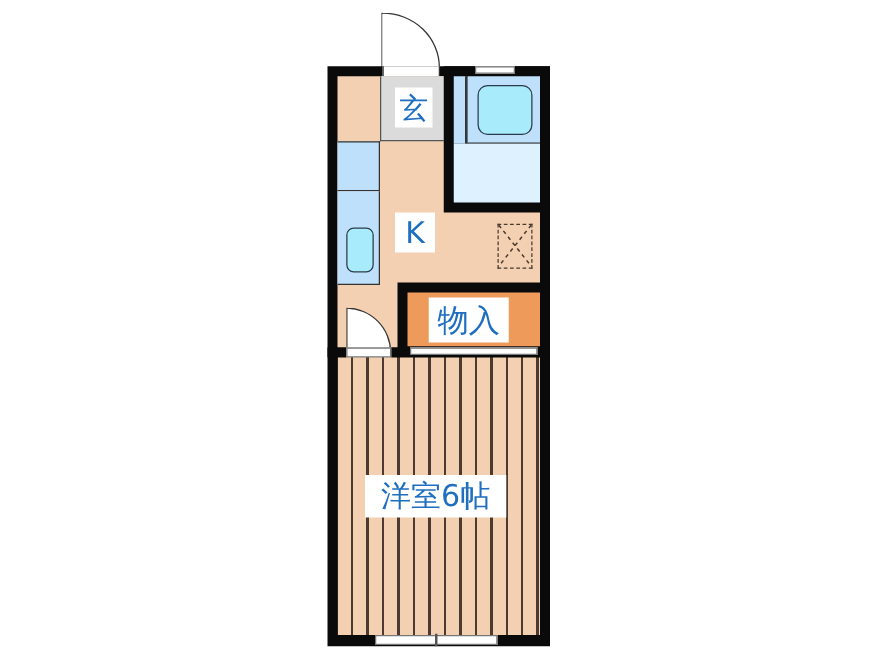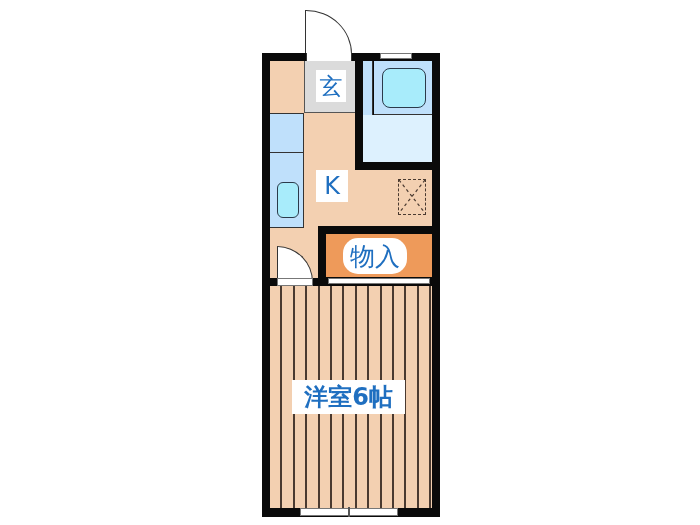--- a/index.html
+++ b/index.html
@@ -47,27 +47,27 @@
 
   <div class="abs" style="left:398px;top:179px;width:28px;height:36px;border:1.5px dashed #4a3a30;">
     <svg width="26" height="33" style="position:absolute;left:0;top:0;">
       <line x1="0" y1="0" x2="26" y2="33" stroke="#4a3a30" stroke-width="1.2" stroke-dasharray="3,3"></line>
       <line x1="26" y1="0" x2="0" y2="33" stroke="#4a3a30" stroke-width="1.2" stroke-dasharray="3,3"></line>
     </svg>
   </div>
 
   <div class="abs wall" style="left:318px;top:226px;width:122px;height:60px;"></div>
   <div class="abs storage" style="left:326px;top:234px;width:106px;height:43px;"></div>
-  <div class="abs label" style="left:343px;top:238px;width:64px;height:36px;font-size:25px;border-radius:15px;">物入</div>
+  <div class="abs label" style="left:343px;top:238px;width:64px;height:36px;font-size:25px;">物入</div>
   <div class="abs window" style="left:328px;top:278px;width:102px;height:6px;"></div>
 
   <div class="abs" style="left:277px;top:246px;width:36px;height:36px;background:#fff;border-top:1.5px solid #333;border-right:1.5px solid #333;border-left:1.5px solid #333;border-top-right-radius:36px 36px;"></div>
   <div class="abs wall" style="left:262px;top:278px;width:178px;height:8px;"></div>
   <div class="abs" style="left:277px;top:278px;width:36px;height:8px;background:#fff;border:1px solid #777;"></div>
   <div class="abs window" style="left:328px;top:278px;width:102px;height:6px;"></div>
 
   <div class="abs wood" style="left:270px;top:286px;width:162px;height:222px;"></div>
-  <div class="abs label" style="left:292px;top:380px;width:113px;height:34px;font-size:24px;font-weight:bold;">洋室6帖</div>
+  <div class="abs label" style="left:292px;top:380px;width:113px;height:34px;font-size:24px;">洋室6帖</div>
 
   <div class="abs window" style="left:300px;top:508px;width:98px;height:8px;"></div>
   <div class="abs" style="left:348px;top:507px;width:1.5px;height:10px;background:#555;"></div>
 
 </div>
 
 </body></html>

